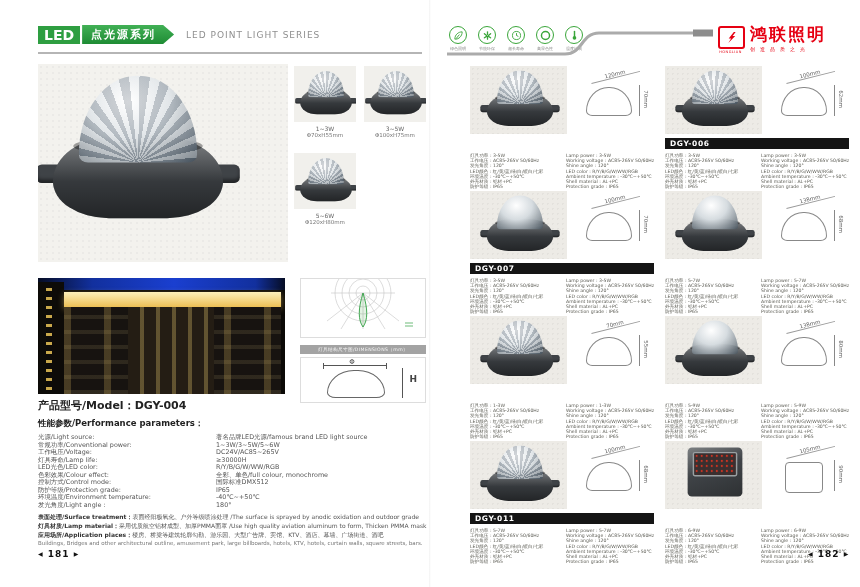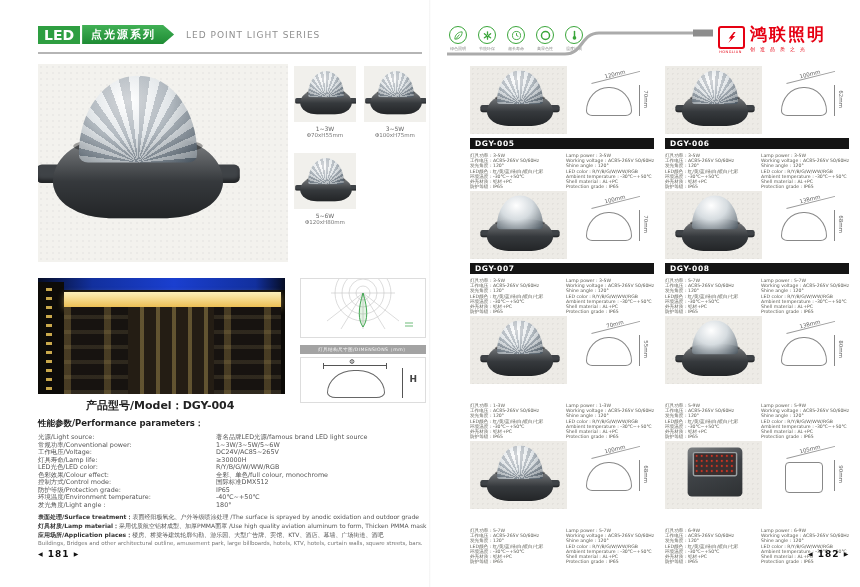--- a/index.html
+++ b/index.html
@@ -94,21 +94,21 @@
   .bd-phi-line{position:absolute;left:22px;right:38px;top:7px;border-top:1px solid #555;}
   .bd-phi-line::before,.bd-phi-line::after{content:"";position:absolute;top:-3px;width:1px;height:6px;background:#555;}
   .bd-phi-line::before{left:0;} .bd-phi-line::after{right:0;}
   .bd-phi{position:absolute;left:0;right:22px;top:0;text-align:center;font-size:7px;color:#444;}
   .bd-dome{position:absolute;left:26px;top:12px;width:56px;height:26px;border:1.4px solid #666;
            border-radius:50% 50% 16% 16%/88% 88% 20% 20%;}
   .bd-hline{position:absolute;right:22px;top:10px;height:30px;border-left:1px solid #555;}
   .bd-h{position:absolute;right:8px;top:16px;font-size:9px;font-weight:bold;color:#444;}
   
   .model-info{position:absolute;left:38px;top:398px;width:384px;}
-  .model-line{font-size:11px;font-weight:bold;color:#222;margin-left:48px;}
+  .model-line{font-size:11px;font-weight:bold;color:#222;}
   .params-title{font-size:8.5px;font-weight:bold;color:#222;margin-top:5px;margin-bottom:4px;}
   .param-row{display:flex;font-size:6.4px;color:#555;line-height:1.18;}
   .param-label{width:178px;flex:none;}
   .param-value{flex:1;}
   .notes{position:absolute;left:38px;top:512px;width:392px;font-size:6px;color:#555;line-height:1.5;}
   .note-label{font-weight:bold;color:#333;}
   .places-en{font-size:5.5px;color:#777;}
   .pager{position:absolute;font-weight:bold;font-size:9px;color:#111;letter-spacing:1px;}
   .pager .tri{font-size:6px;vertical-align:1px;}
   .pager-left{left:38px;top:549px;} .pager-right{left:808px;top:549px;}
@@ -397,21 +397,20 @@
           <div class="dome"></div>
 
         </div>
       </div>
       <div class="p-dim">
         <div class="pd-w">120mm</div>
         <div class="pd-dome"></div>
         <div class="pd-hline"></div>
         <div class="pd-h">70mm</div>
       </div>
-      <div class="p-title">DGY-005</div>
       <div class="p-specs">
 
           <div class="spec-row">
             <span class="cn">灯具功率：3-5W</span>
             <span class="en">Lamp power：3-5W</span>
           </div>
 
           <div class="spec-row">
             <span class="cn">工作电压：AC85-265V 50/60Hz</span>
             <span class="en">Working voltage：AC85-265V 50/60Hz</span>
@@ -571,21 +570,20 @@
           <div class="dome"></div>
 
         </div>
       </div>
       <div class="p-dim">
         <div class="pd-w">138mm</div>
         <div class="pd-dome"></div>
         <div class="pd-hline"></div>
         <div class="pd-h">68mm</div>
       </div>
-      <div class="p-title">DGY-008</div>
       <div class="p-specs">
 
           <div class="spec-row">
             <span class="cn">灯具功率：5-7W</span>
             <span class="en">Lamp power：5-7W</span>
           </div>
 
           <div class="spec-row">
             <span class="cn">工作电压：AC85-265V 50/60Hz</span>
             <span class="en">Working voltage：AC85-265V 50/60Hz</span>
@@ -743,20 +741,21 @@
           <div class="dome"></div>
 
         </div>
       </div>
       <div class="p-dim">
         <div class="pd-w">100mm</div>
         <div class="pd-dome"></div>
         <div class="pd-hline"></div>
         <div class="pd-h">68mm</div>
       </div>
+      <div class="p-title">DGY-011</div>
       <div class="p-specs">
 
           <div class="spec-row">
             <span class="cn">灯具功率：5-7W</span>
             <span class="en">Lamp power：5-7W</span>
           </div>
 
           <div class="spec-row">
             <span class="cn">工作电压：AC85-265V 50/60Hz</span>
             <span class="en">Working voltage：AC85-265V 50/60Hz</span>

